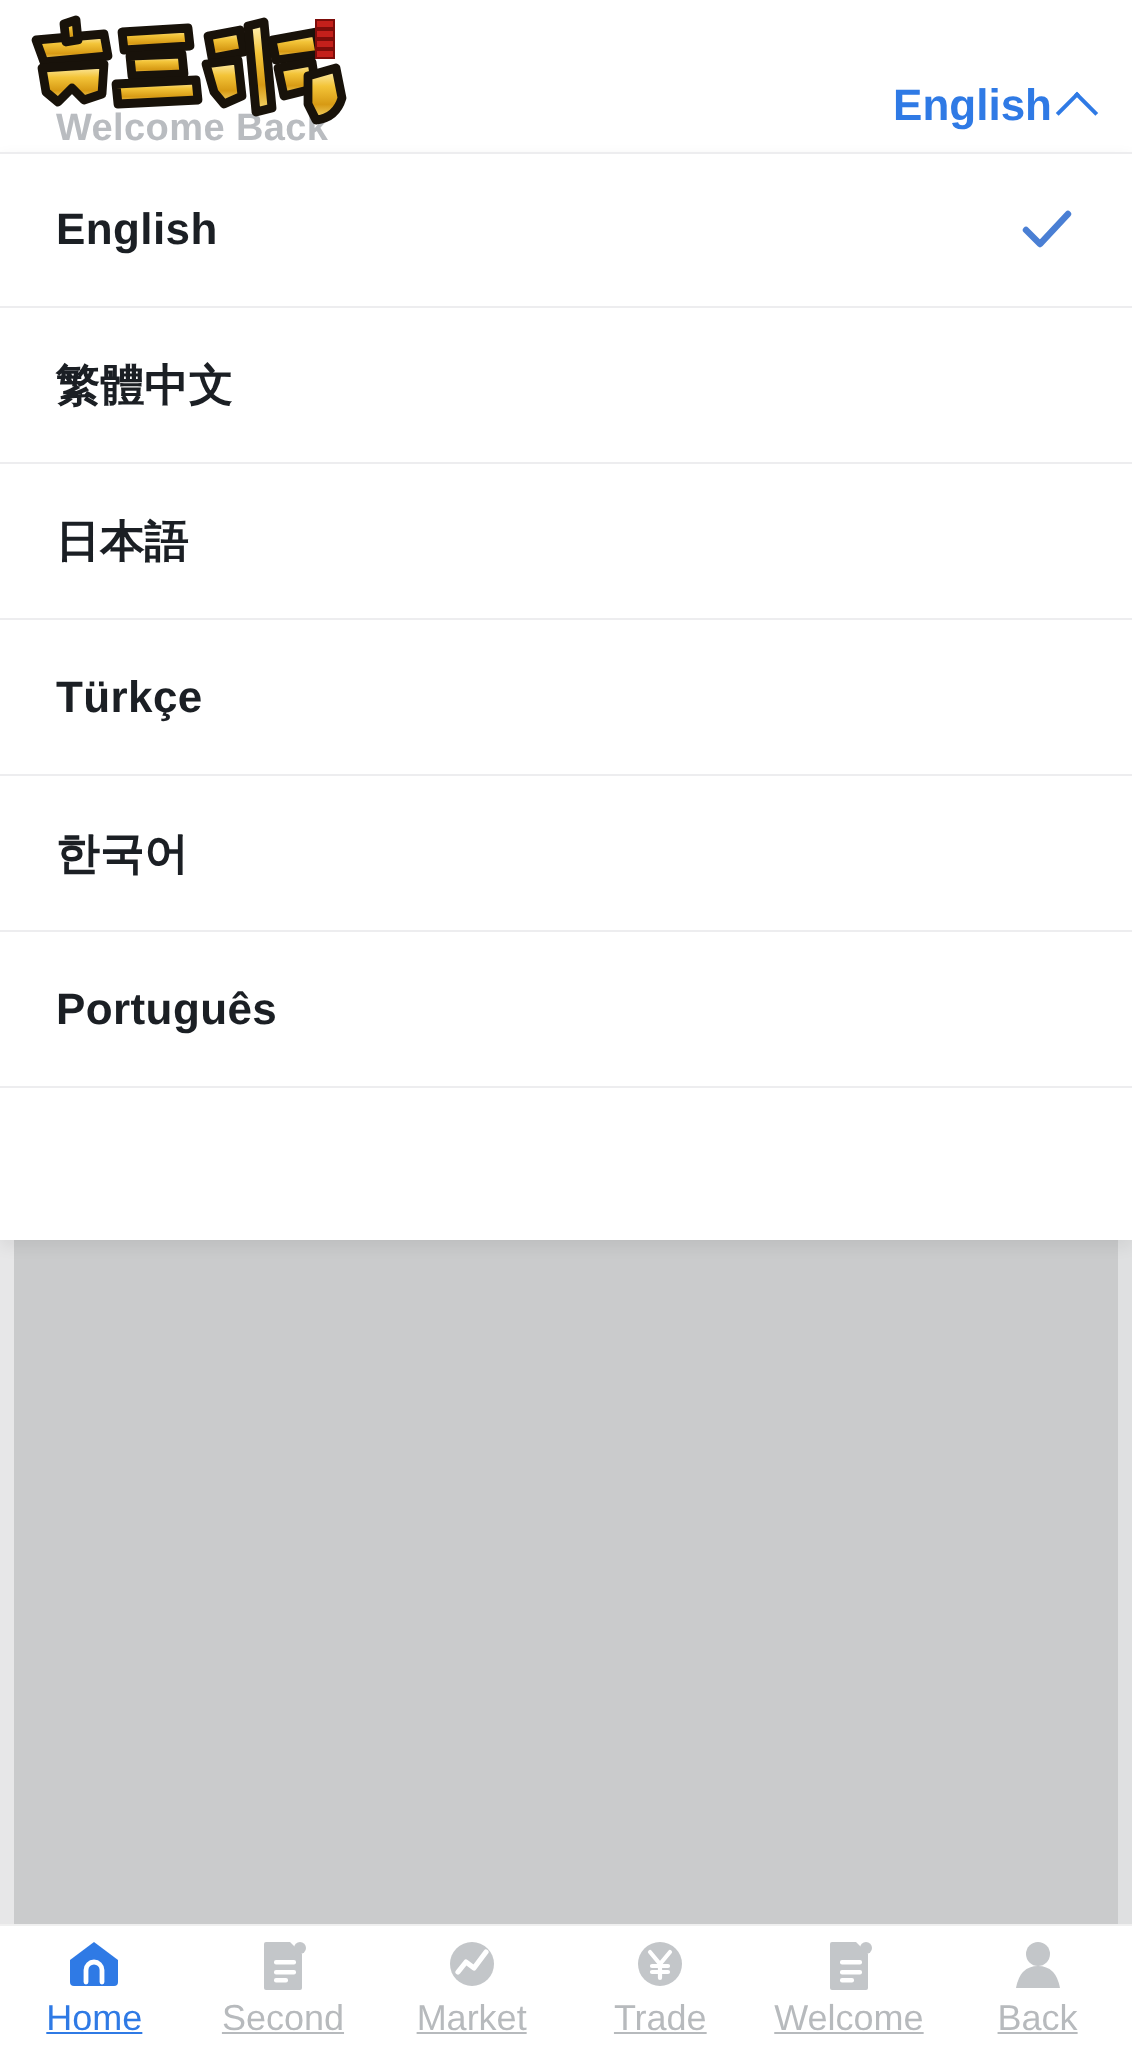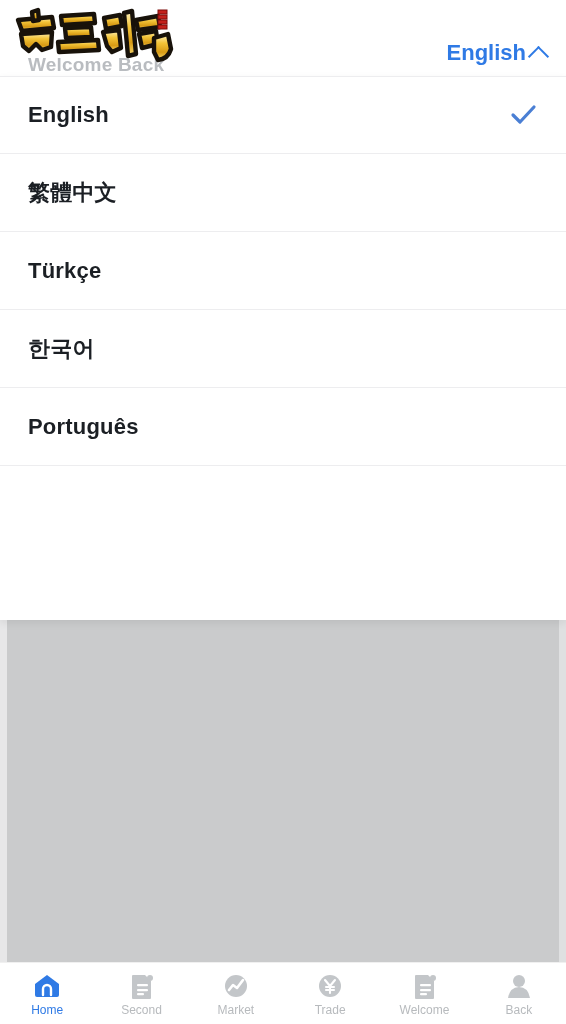--- a/index.html
+++ b/index.html
@@ -131,21 +131,21 @@
     position:absolute; left:0; right:0; bottom:0; height:62px;
     background:#ffffff; display:flex; z-index:8;
     border-top:1px solid #f0f0f0;
   }
   .nav-item {
     flex:1; display:flex; flex-direction:column;
     align-items:center; justify-content:center; gap:2px;
     cursor:pointer;
   }
   .nav-icon { width:30px; height:30px; }
-  .nav-label { font-size:12px; color:#b7babd; }
+  .nav-label { font-size:18px; color:#b7babd;text-decoration:underline; }
   .nav-item.active .nav-label { color:#2f7ae5; }
 </style>
 </head>
 <body>
 
 <div id="app-page">
 
   <div class="app-header">
 
     <span class="welcome-text">Welcome Back</span>
@@ -296,20 +296,23 @@
       <svg width="30" height="30" viewBox="0 0 30 30">
         <path d="M5 15 L12 22 L26 7" fill="none" stroke="#4a7fd4" stroke-width="3.2" stroke-linecap="round" stroke-linejoin="round"></path>
       </svg>
     </span>
   </div>
 
   <div class="lang-row">
     <span class="lang-label">繁體中文</span>
   </div>
 
+  <div class="lang-row">
+    <span class="lang-label">日本語</span>
+  </div>
 
   <div class="lang-row">
     <span class="lang-label">Türkçe</span>
   </div>
 
   <div class="lang-row">
     <span class="lang-label">한국어</span>
   </div>
 
   <div class="lang-row">

